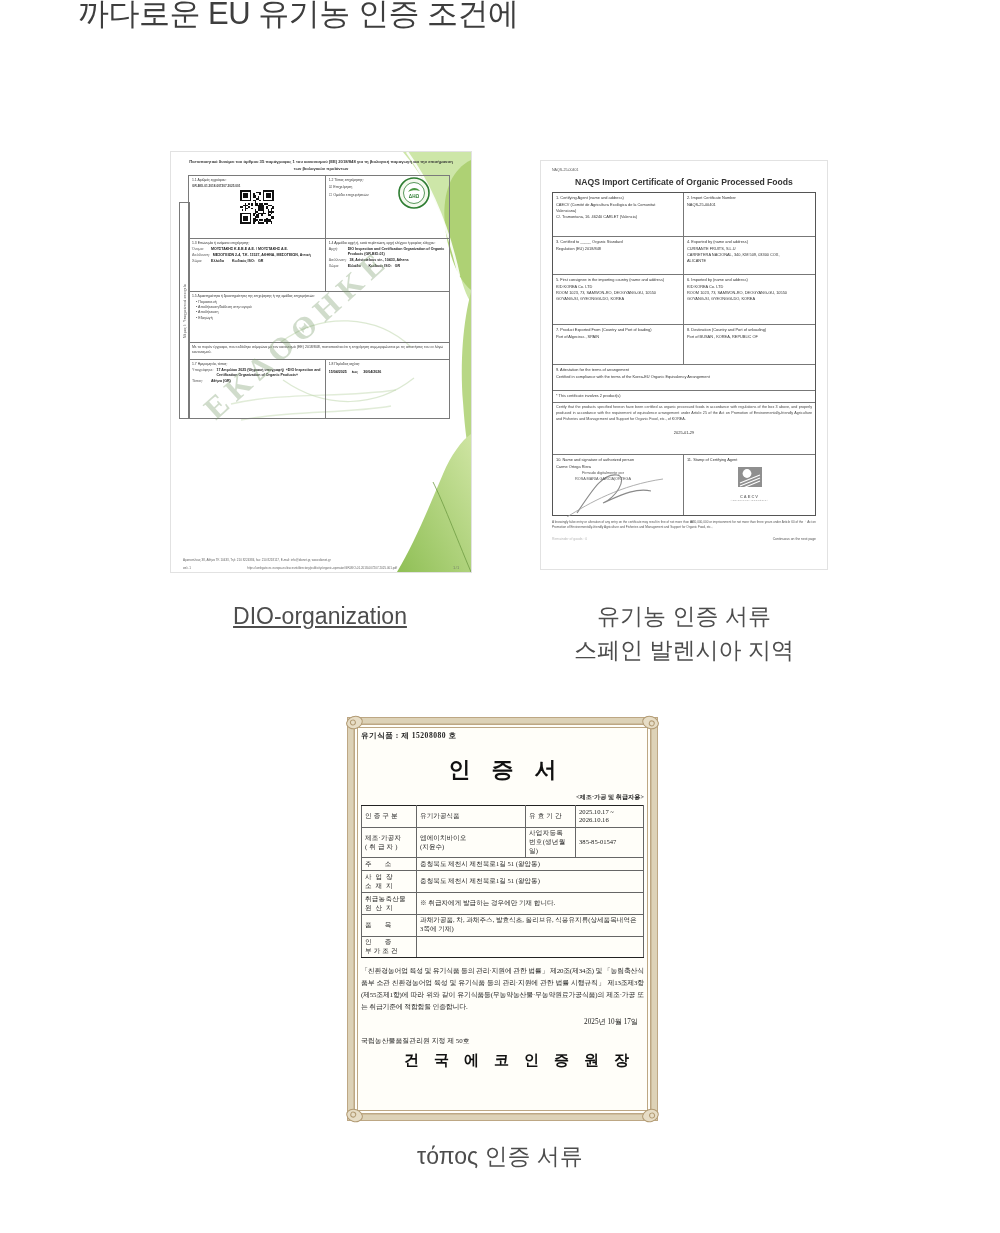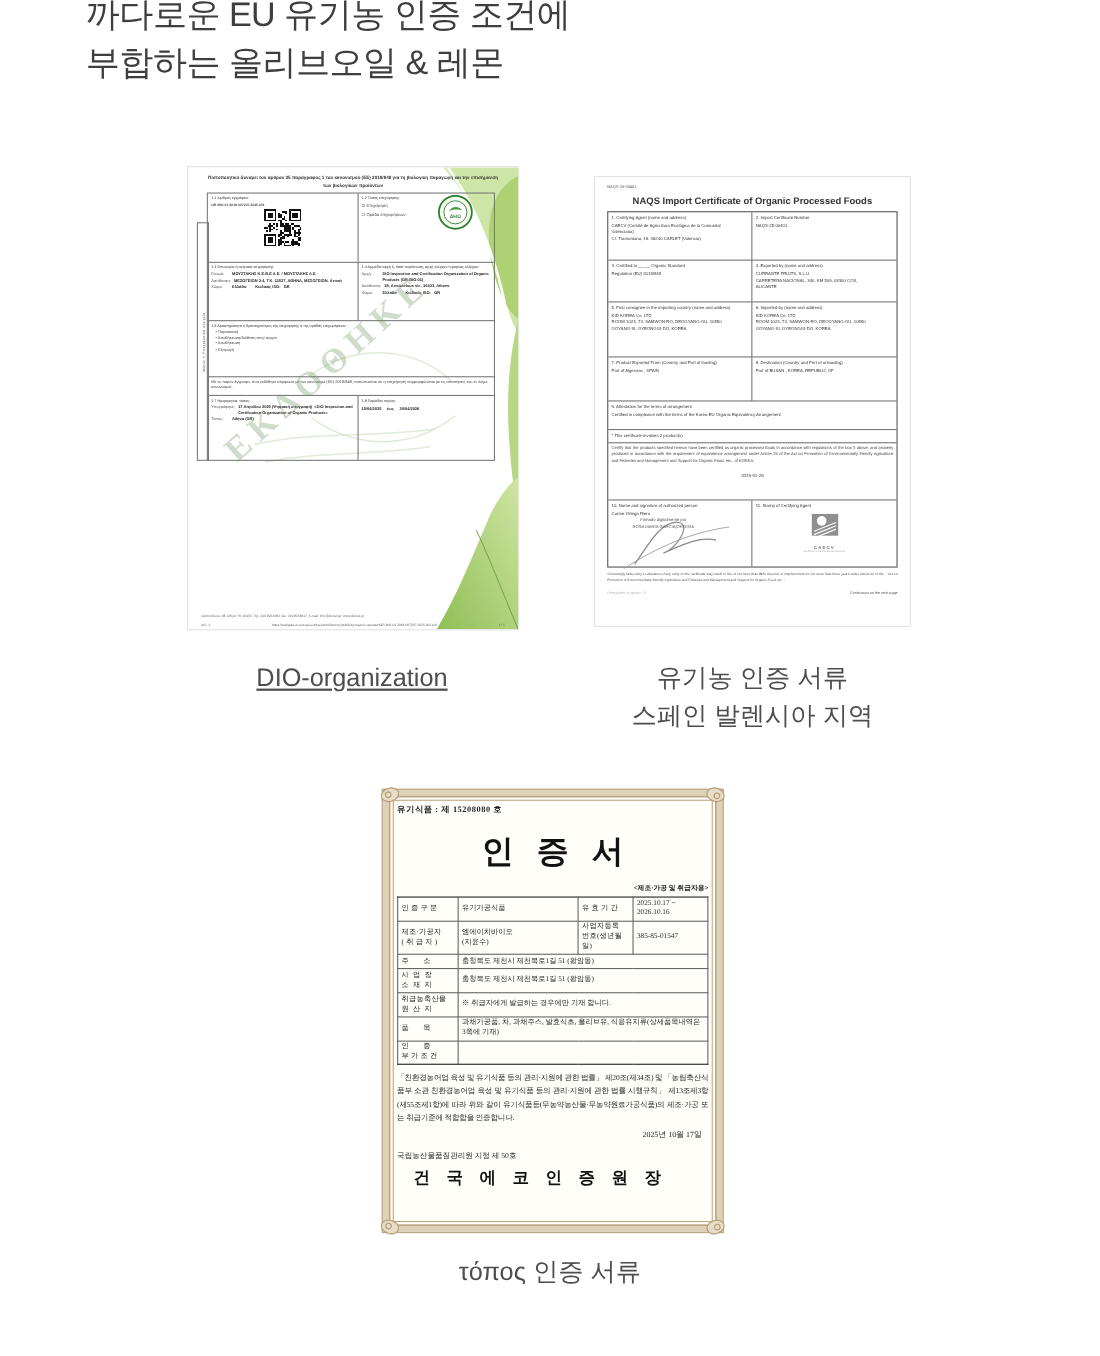--- a/index.html
+++ b/index.html
@@ -75,40 +75,39 @@
   .kr-cert{position:absolute;left:347px;top:717px;width:311px;height:404px;background:#ddd2b7;border:1px solid #bda784;box-sizing:border-box;}
   .kr-inner{position:absolute;inset:9px;background:#fffef9;border:1px solid #bda784;box-shadow:0 0 0 2px #fffef9,0 0 0 3.5px #bda784;}
   .kr-swirl{position:absolute;width:15px;height:11px;border:1.6px solid #b29b74;border-radius:50%;background:#e7ddc6;z-index:2;}
   .kr-swirl::after{content:"";position:absolute;left:3px;top:2px;width:4px;height:4px;border:1.2px solid #b29b74;border-radius:50%;}
   .sw-tl{left:-2px;top:-2px;transform:rotate(-18deg);}
   .sw-tr{right:-2px;top:-2px;transform:rotate(198deg);}
   .sw-bl{left:-2px;bottom:-2px;transform:rotate(18deg);}
   .sw-br{right:-2px;bottom:-2px;transform:rotate(162deg);}
   .kr-content{position:absolute;inset:0;padding:13px 13px 10px;font-family:"Liberation Serif",serif;color:#222;box-sizing:border-box;}
   .kr-certno{font-size:7.6px;font-weight:bold;letter-spacing:.5px;}
-  .kr-title{text-align:center;font-size:29px;font-weight:bold;letter-spacing:21px;text-indent:21px;margin:14px 0 8px;color:#111;}
+  .kr-title{text-align:center;font-size:22px;font-weight:bold;letter-spacing:21px;text-indent:21px;margin:14px 0 8px;color:#111;}
   .kr-subtitle{text-align:right;font-size:6.2px;font-weight:bold;margin-bottom:3px;}
   .kr-table{width:100%;border-collapse:collapse;font-size:6.6px;table-layout:fixed;}
   .kr-table td{border:0.6px solid #666;padding:1.5px 3px;white-space:pre-wrap;line-height:1.35;vertical-align:middle;}
   .kr-table tr:first-child td{border-top:1.6px solid #222;}
   .kr-table tr:last-child td{border-bottom:1.6px solid #222;}
   .kr-lab{text-align:left;letter-spacing:.2px;}
   .kr-law{font-size:6.9px;line-height:1.7;text-align:justify;margin-top:7px;letter-spacing:-0.2px;}
   .kr-date{text-align:right;font-size:7.2px;margin-top:5px;padding-right:6px;}
   .kr-desig{font-size:6.9px;margin-top:9px;}
-  .kr-issuer{text-align:left;font-size:15px;font-weight:bold;letter-spacing:15px;text-indent:15px;margin-top:5px;color:#111;}
+  .kr-issuer{text-align:right;font-size:15px;font-weight:bold;letter-spacing:15px;text-indent:15px;margin-top:5px;color:#111;}
 </style>
 </head>
 <body>
 
 <div class="canvas">
 
   <div class="heading">
     <div>까다로운 EU 유기농 인증 조건에</div>
-    <div>부합하는 올리브오일 &amp; 레몬</div>
   </div>
 
   <div class="cert-page cert-greek">
 
     <svg class="g-leaf" viewBox="0 0 300 420" preserveAspectRatio="none">
       <defs>
         <linearGradient id="lg" x1="0" y1="1" x2="1" y2="0">
           <stop offset="0" stop-color="#8fbf55"></stop>
             <stop offset="1" stop-color="#cfe5a3"></stop>
         </linearGradient>

